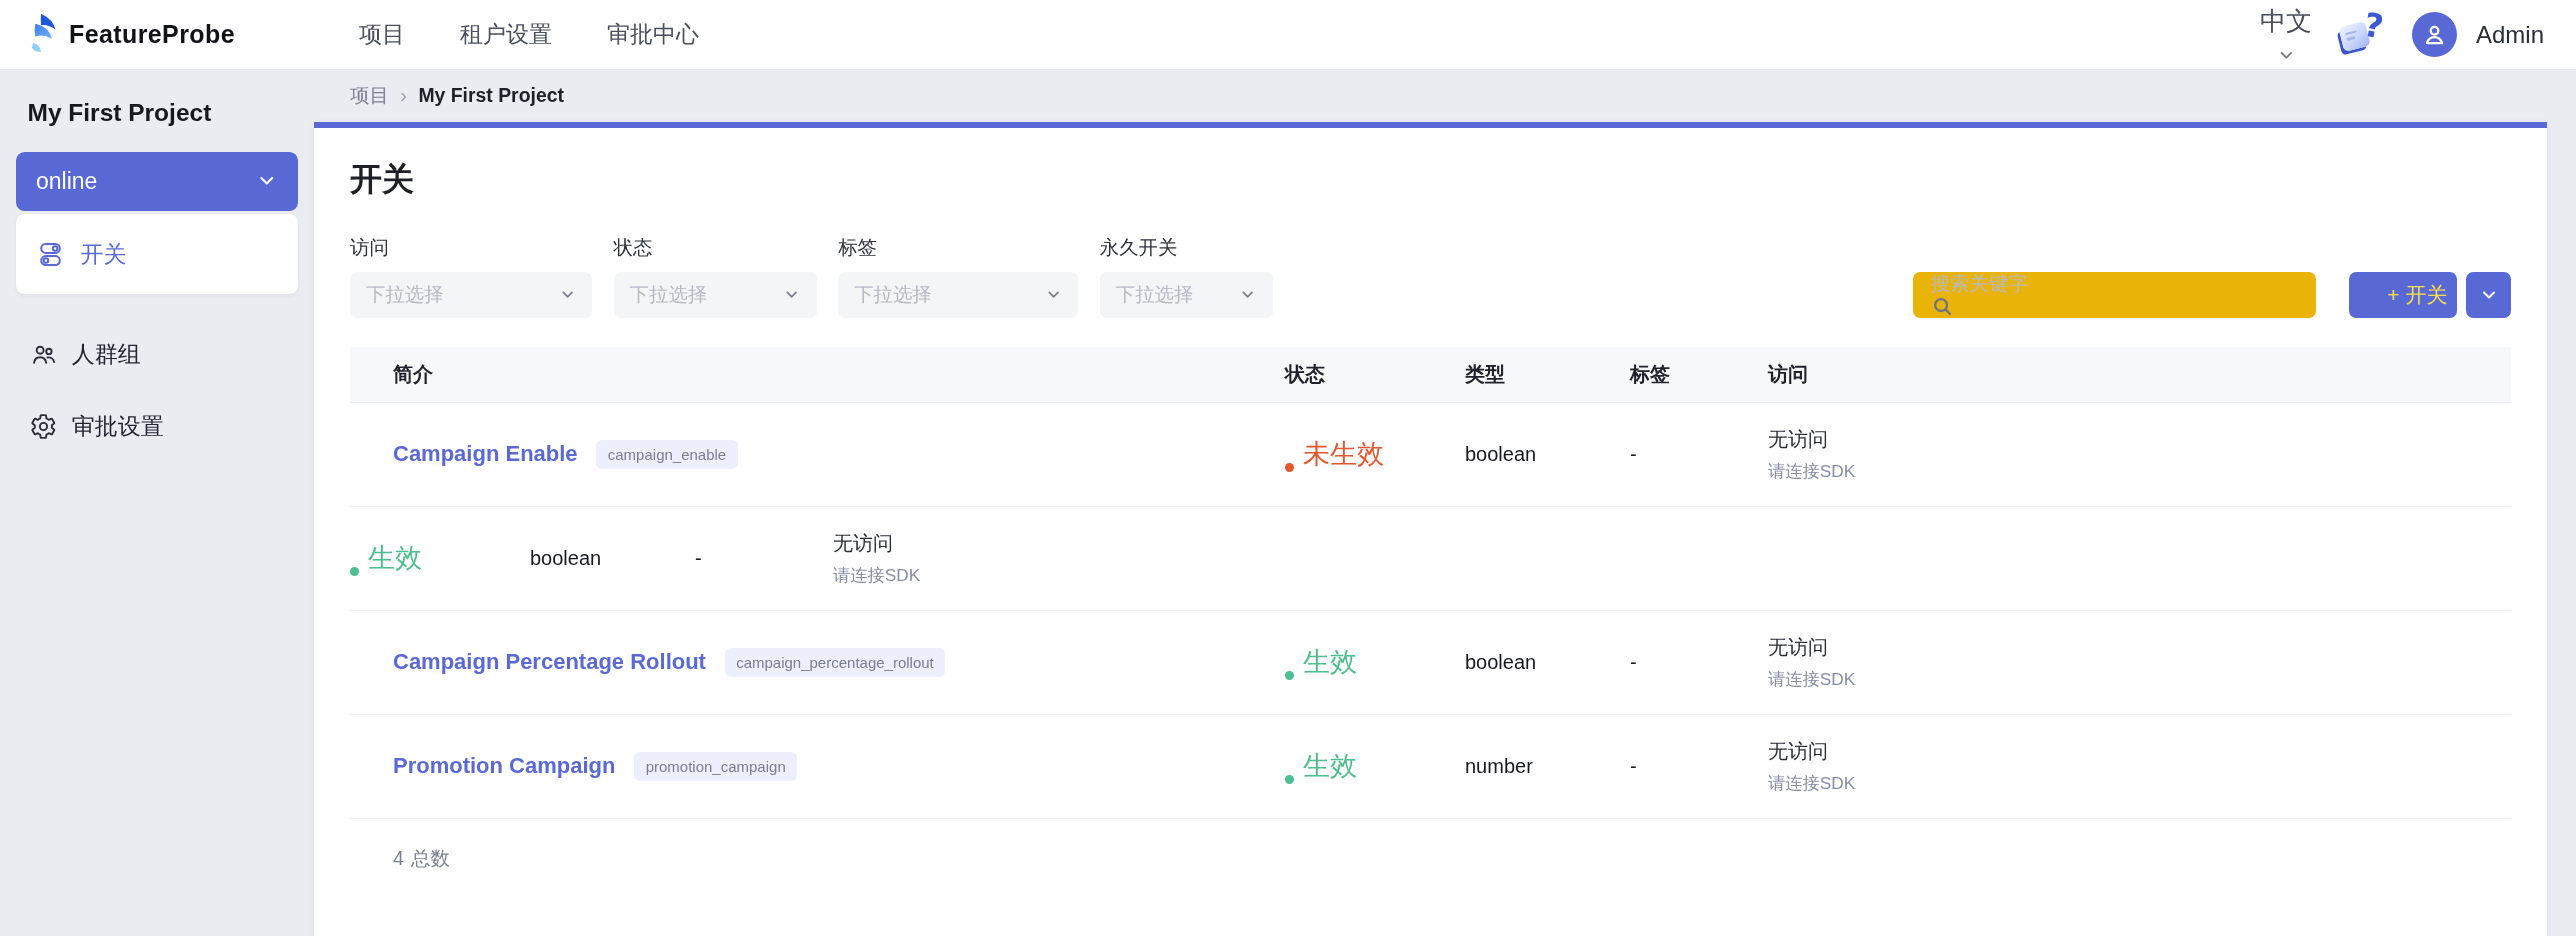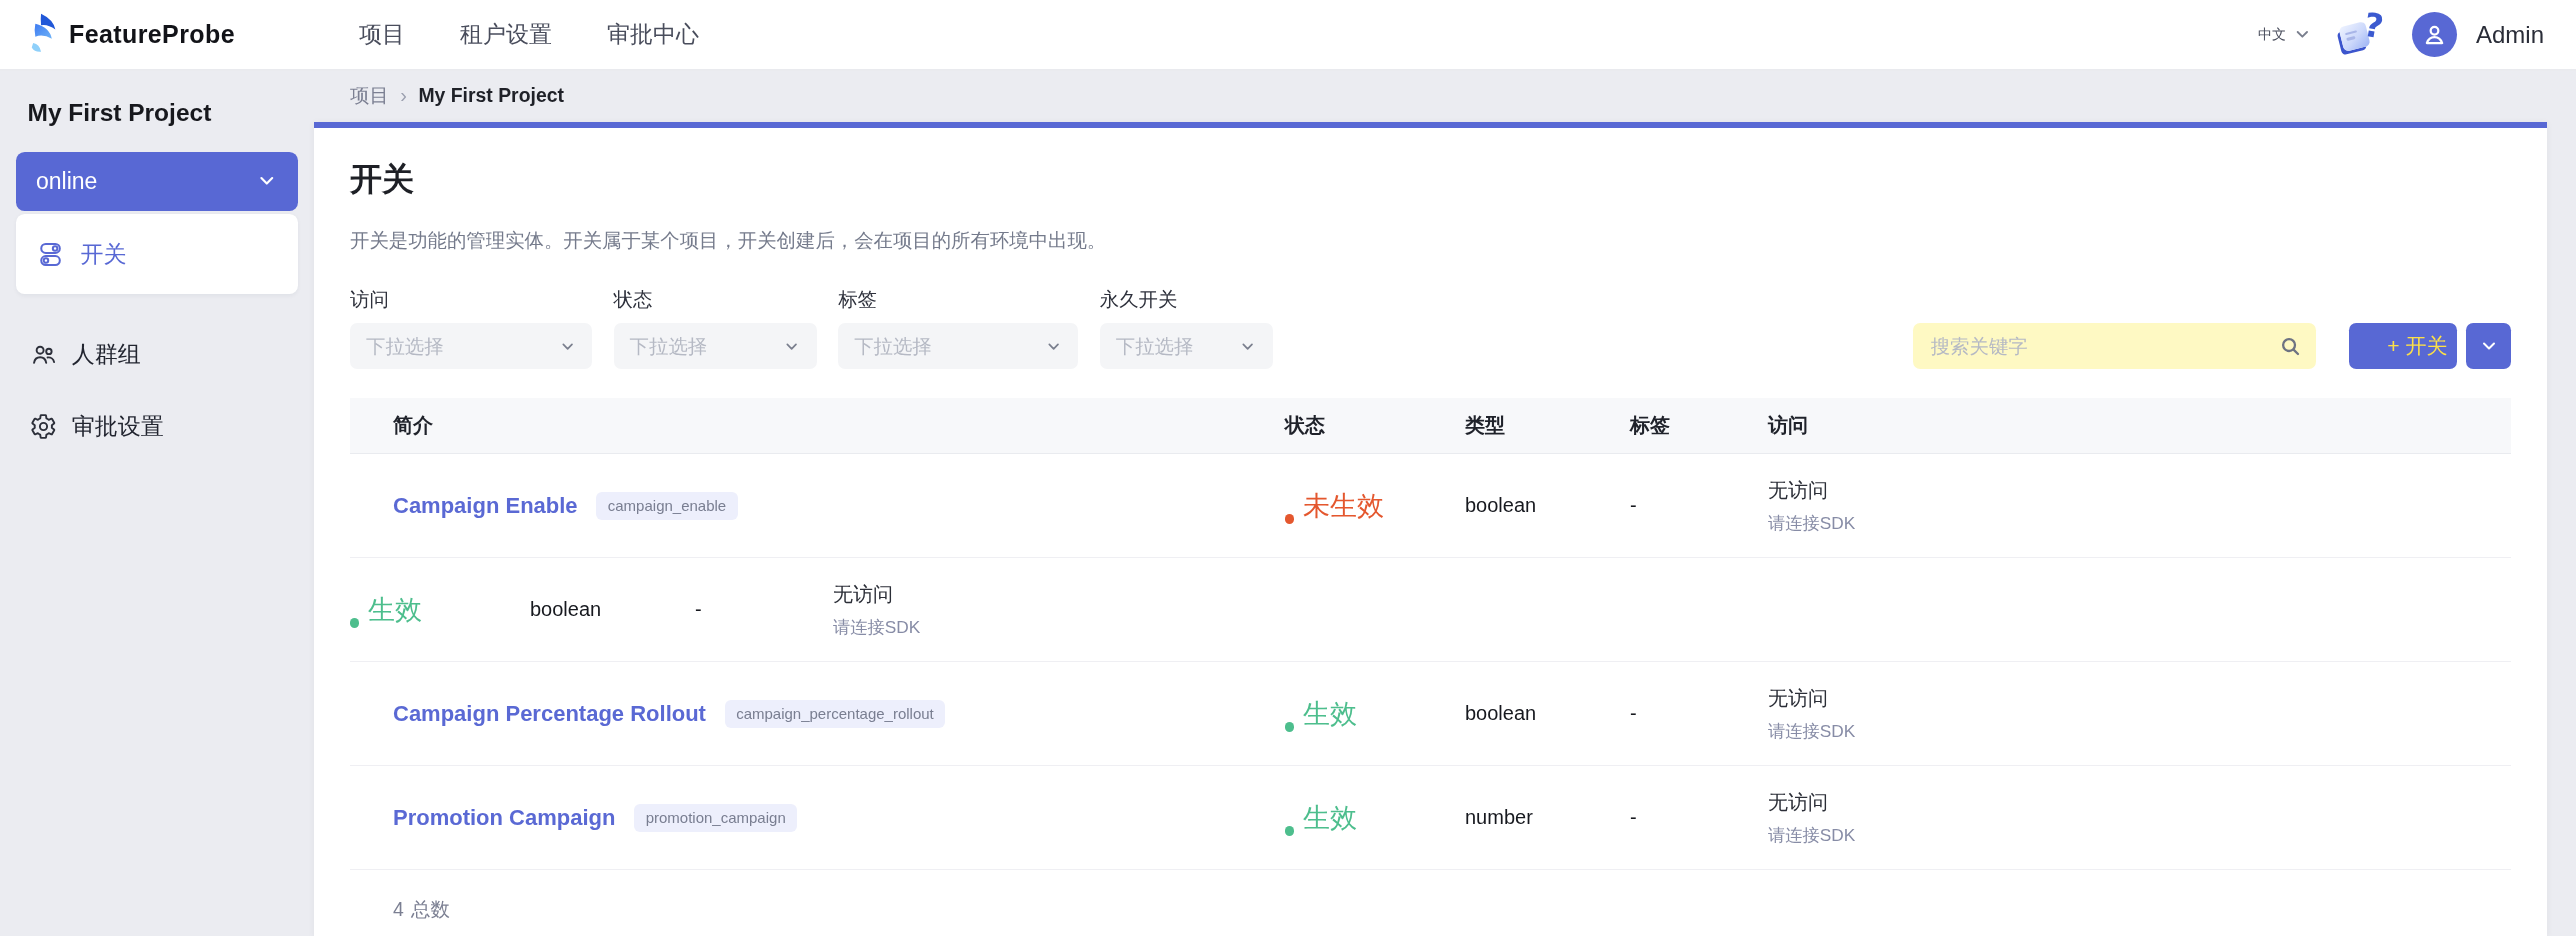--- a/index.html
+++ b/index.html
@@ -19,21 +19,21 @@
   
   .topnav{
     height:69px;background:#fff;display:flex;align-items:center;
     padding:0 32px 0 26px;box-shadow:0 1.4px 0 #e9eaee;position:relative;z-index:5;
   }
   .brand{display:flex;align-items:center;gap:10px;}
   .brand-name{font-size:25px;font-weight:800;color:#121318;letter-spacing:0.4px;}
   .nav-items{display:flex;gap:55px;margin-left:124px;}
   .nav-item{font-size:23px;color:#494d5c;cursor:pointer;}
   .topnav-right{margin-left:auto;display:flex;align-items:center;gap:29px;}
-  .lang{display:flex;align-items:center;gap:7.2px;font-size:14px;color:#494d5c;cursor:pointer;}
+  .lang{display:flex;align-items:center;gap:7.2px;font-size:26px;color:#494d5c;cursor:pointer;flex-direction:column;}
   .chev{width:18.7px;height:18.7px;stroke:#7a7f8e;fill:none;stroke-width:2.4;stroke-linecap:round;stroke-linejoin:round;}
   .help{position:relative;width:42px;height:45px;cursor:pointer;}
   .help-pad{
     position:absolute;left:0;top:11.5px;width:27px;height:24.5px;border-radius:5px;
     background:linear-gradient(145deg,#eef3ff 0%,#ccd8fb 55%,#9cb3f4 100%);
     transform:rotate(-14deg);
     box-shadow:-3.6px 3.6px 0 -0.7px #3c55cd;
   }
   .help-line{position:absolute;height:2.9px;border-radius:1.4px;background:#a9b6e8;}
   .help-line.l1{left:5px;top:6.5px;width:12.2px;}
@@ -94,22 +94,22 @@
     justify-content:space-between;padding:0 16px;cursor:pointer;
   }
   .select .ph{font-size:19.4px;color:#b5b9c4;}
   .select .chev{width:17.3px;height:17.3px;}
   .filter:nth-child(1) .select{width:242px;}
   .filter:nth-child(2) .select{width:203px;}
   .filter:nth-child(3) .select{width:240px;}
   .filter:nth-child(4) .select{width:173px;margin-right:0;}
   .toolbar-right{margin-left:auto;display:flex;align-items:center;}
   .searchbox{
-    width:403px;height:46px;background:#fef9c3;border-radius:7.2px;
-    display:flex;align-items:center;padding:0 14.4px 0 17.3px;
+    width:403px;height:46px;background:#eab308;border-radius:7.2px;
+    display:flex;padding:0 14.4px 0 17.3px;flex-direction:column;
   }
   .searchbox input{
     flex:1;border:none;outline:none;background:transparent;font-size:19.4px;color:#2e313c;
     font-family:inherit;
   }
   .searchbox input::placeholder{color:#b5b9c4;}
   .search-ic{width:23px;height:23px;stroke:#6e7382;fill:none;stroke-width:2.4;stroke-linecap:round;cursor:pointer;}
   .btn-add{
     margin-left:33px;width:108px;height:46px;border:none;border-radius:7.2px;
     background:var(--primary);color:#fde047;font-size:21px;cursor:pointer;font-family:inherit;padding-left:28px;
@@ -237,21 +237,20 @@
 
   <main class="main">
     <div class="breadcrumb">
       <span class="crumb-root">项目</span>
       <span class="crumb-sep">›</span>
       <span class="crumb-current">My First Project</span>
     </div>
 
     <section class="content-card">
       <h1 class="page-title">开关</h1>
-      <p class="page-desc">开关是功能的管理实体。开关属于某个项目，开关创建后，会在项目的所有环境中出现。</p>
 
       <div class="toolbar">
         <div class="filter">
           <div class="filter-label">访问</div>
           <div class="select">
             <span class="ph">下拉选择</span>
             <svg class="chev" viewBox="0 0 24 24">
                 <path d="M6 9l6 6 6-6"></path>
               </svg>
           </div>

